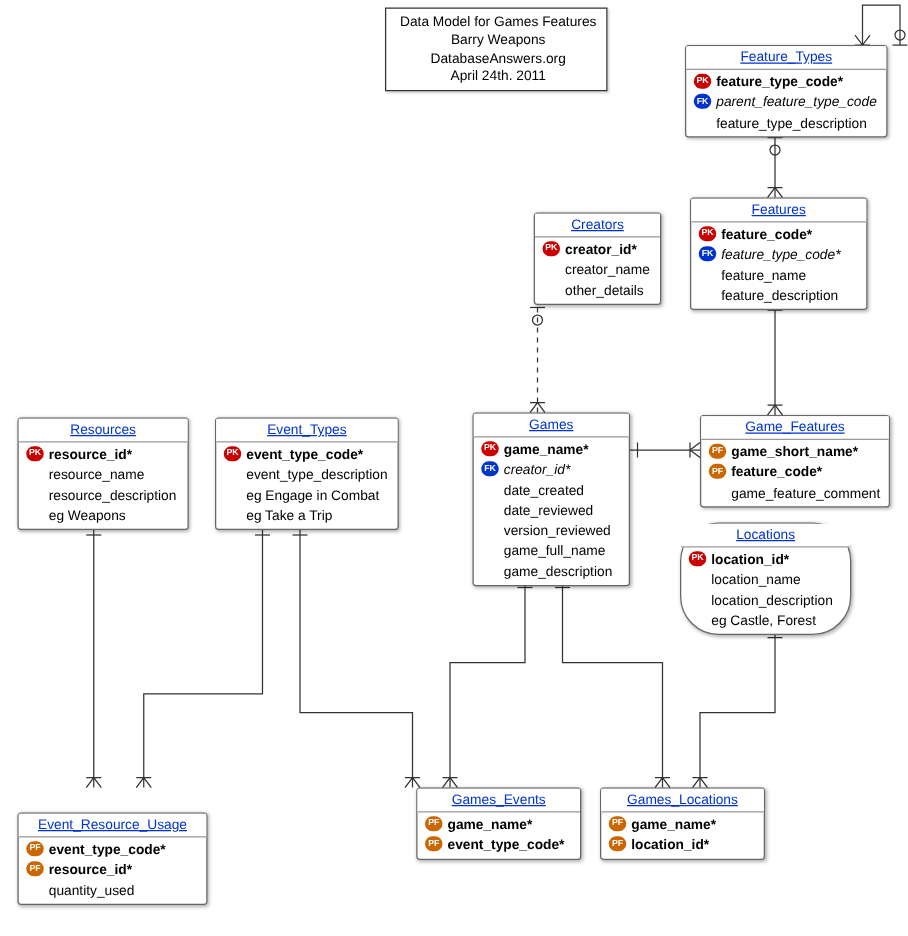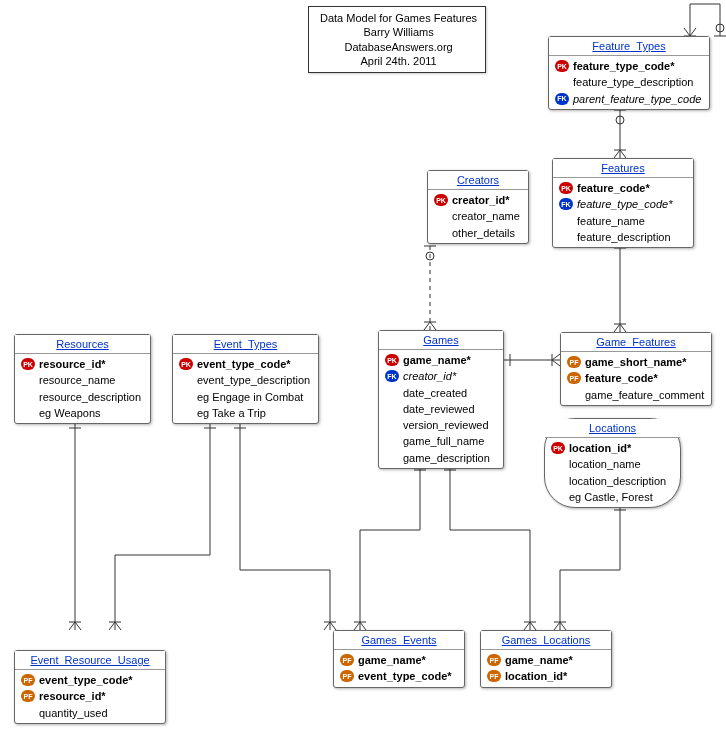--- a/index.html
+++ b/index.html
@@ -38,21 +38,21 @@
     text-align: center;
     padding: 3px 8px;
     border-bottom: 1px solid #999;
     text-decoration: underline;
   }
   .entity-body {
     padding: 2px 4px;
   }
   .attr-row {
     display: flex;
-    align-items: center;
+    align-items: flex-start;
     padding: 1px 2px;
     line-height: 1.3;
     color: #000;
     white-space: nowrap;
   }
   .key-badge {
     display: inline-flex;
     align-items: center;
     justify-content: center;
     width: 14px;
@@ -135,40 +135,40 @@
   <path class="line" d="M204 428 L216 428"></path>
   <path class="line" d="M109 630 L115 622 L121 630 M109 622 L121 622"></path>
 
   <path class="line" d="M75 420 L75 630"></path>
   <path class="line" d="M69 428 L81 428"></path>
   <path class="line" d="M69 630 L75 622 L81 630 M69 622 L81 622"></path>
 </svg>
 
 <div class="title-box" style="left:308px; top:6px;padding-left:11px;">
   <div>Data Model for Games Features</div>
-  <div>Barry Williams</div>
+  <div>Barry Weapons</div>
   <div>DatabaseAnswers.org</div>
   <div>April 24th. 2011</div>
 </div>
 
 <div class="entity" style="left:548px; top:36px; width:160px;">
   <div class="entity-header">Feature_Types</div>
   <div class="entity-body">
       <div class="attr-row">
         <span class="key-badge key-pk">PK</span>
         <span class="attr-name bold">feature_type_code*</span>
       </div>
       <div class="attr-row">
-        <span class="key-spacer"></span>
-        <span class="attr-name">feature_type_description</span>
-      </div>
-      <div class="attr-row">
         <span class="key-badge key-fk">FK</span>
         <span class="attr-name italic">parent_feature_type_code</span>
       </div>
+      <div class="attr-row">
+        <span class="key-spacer"></span>
+        <span class="attr-name">feature_type_description</span>
+      </div>
     </div>
 </div>
 
 <div class="entity" style="left:552px; top:158px; width:140px;">
   <div class="entity-header">Features</div>
   <div class="entity-body">
       <div class="attr-row">
         <span class="key-badge key-pk">PK</span>
         <span class="attr-name bold">feature_code*</span>
       </div>

